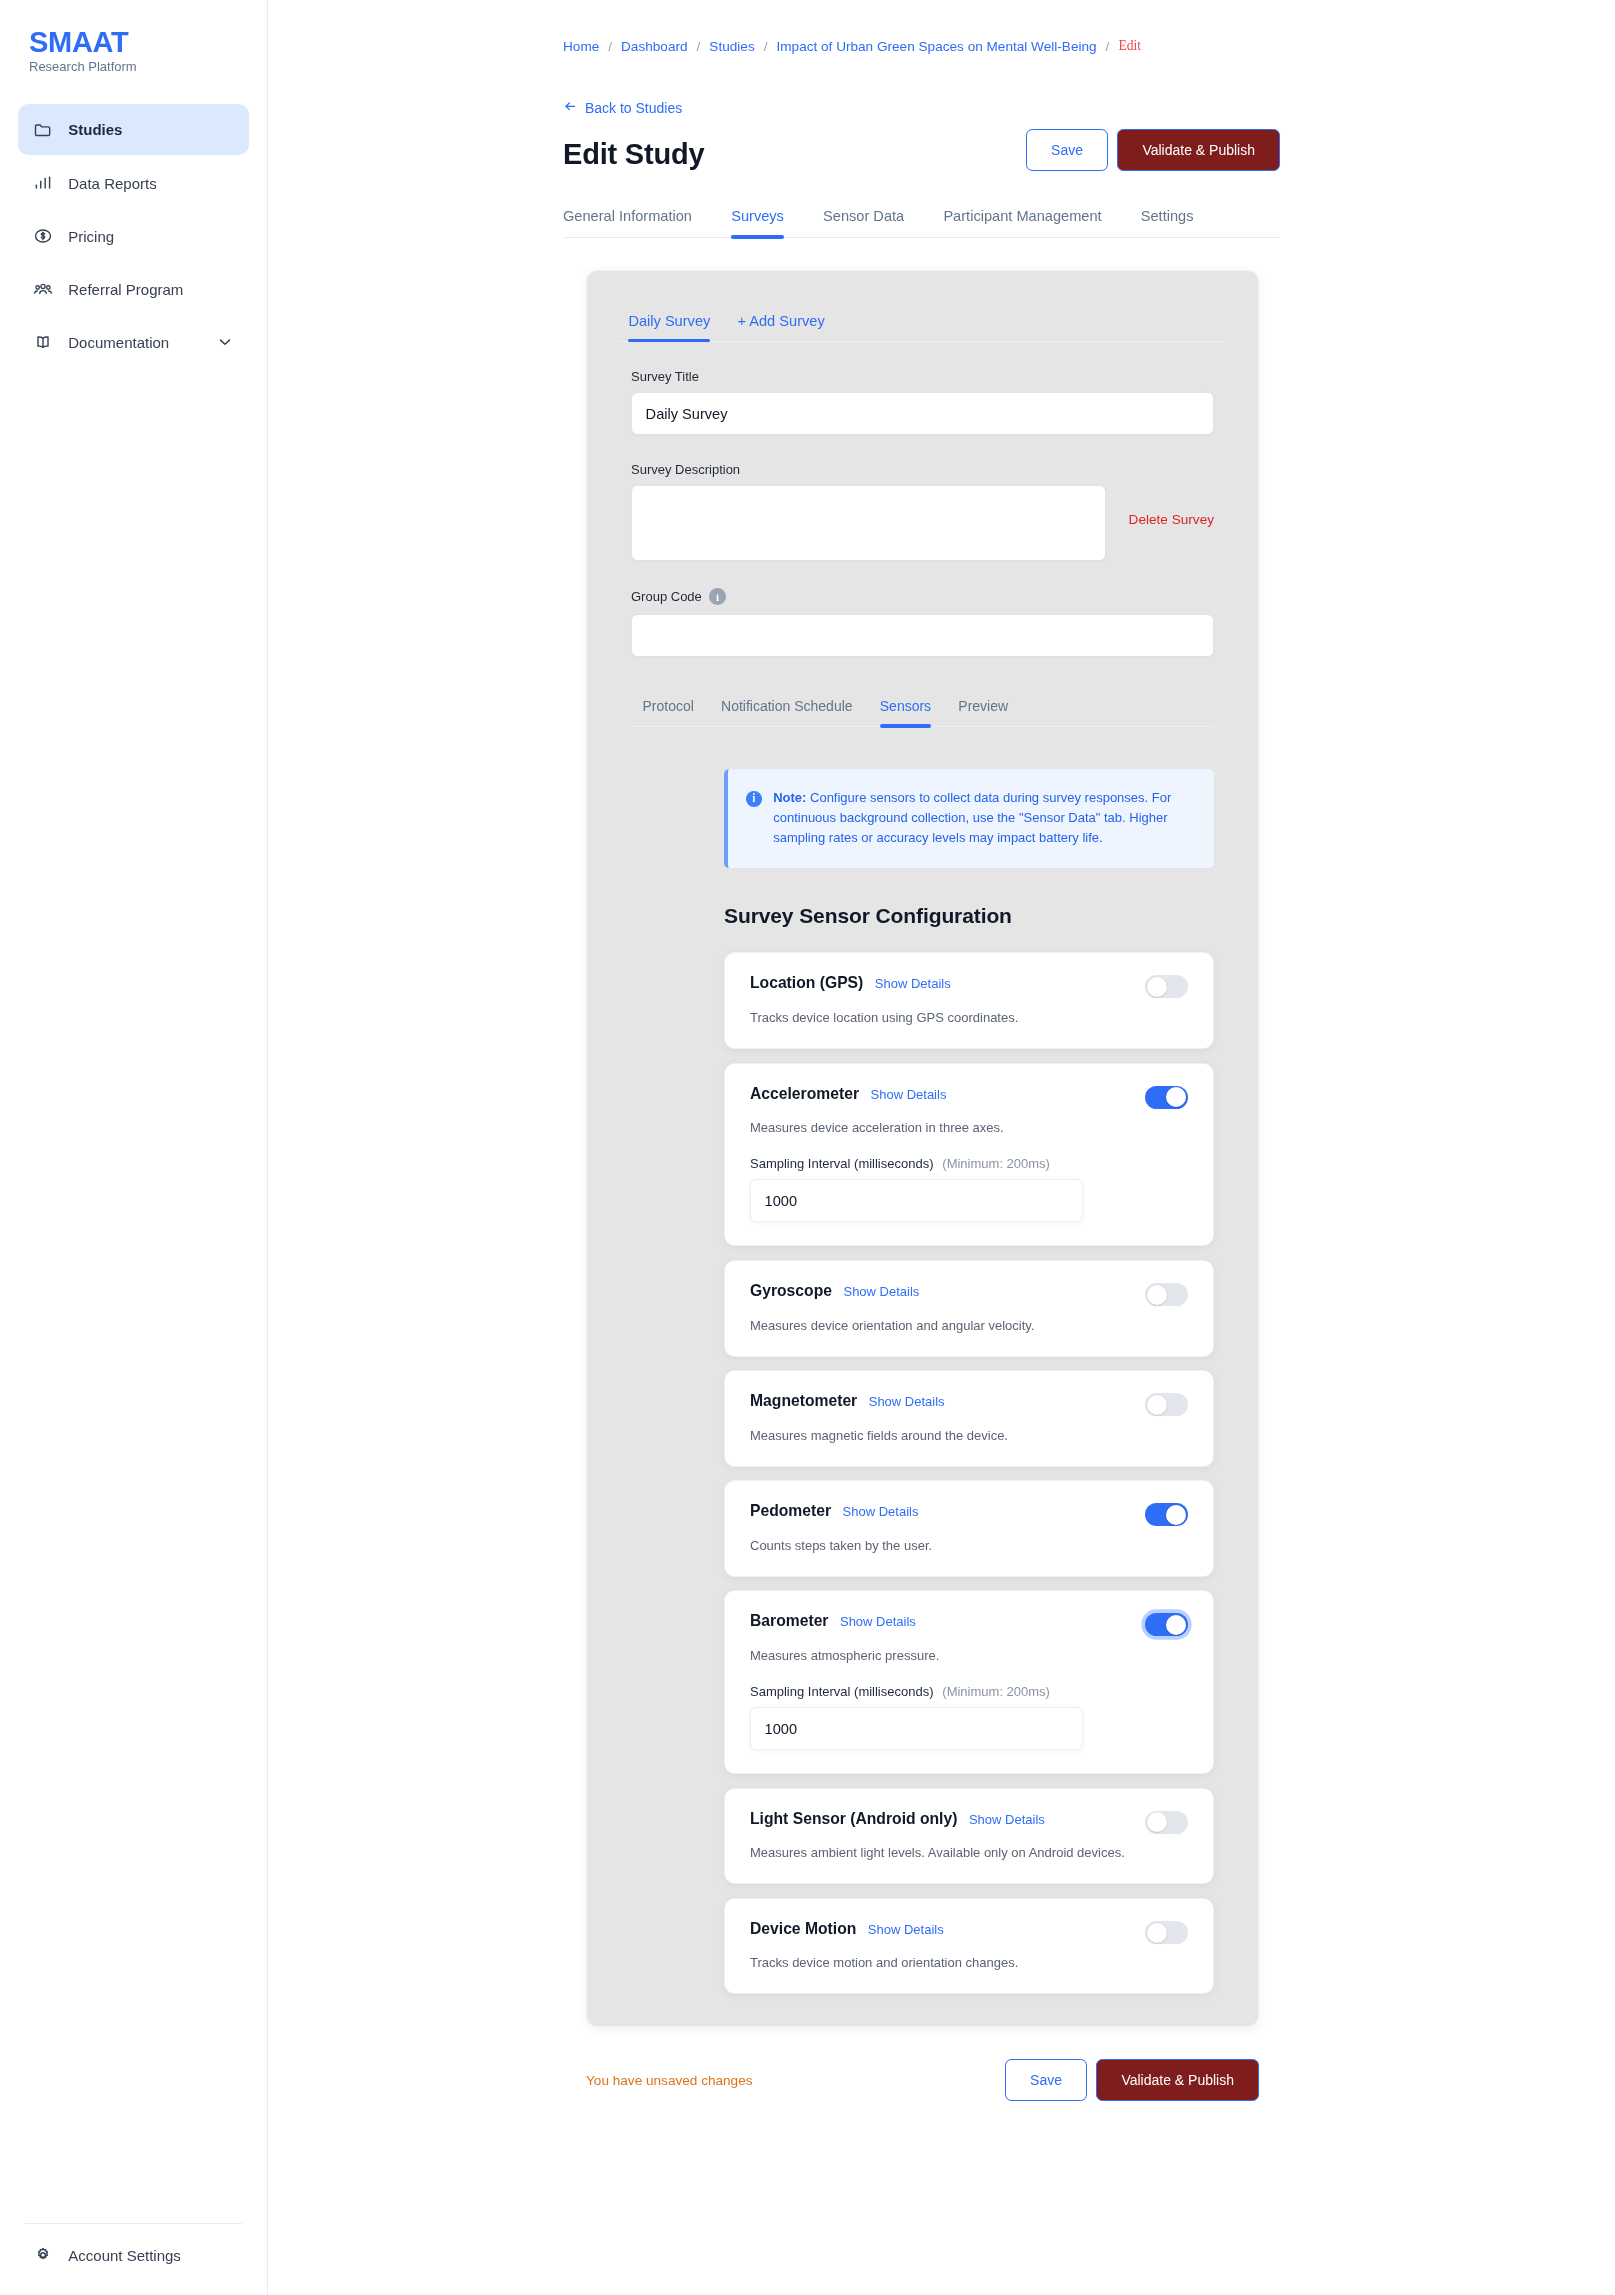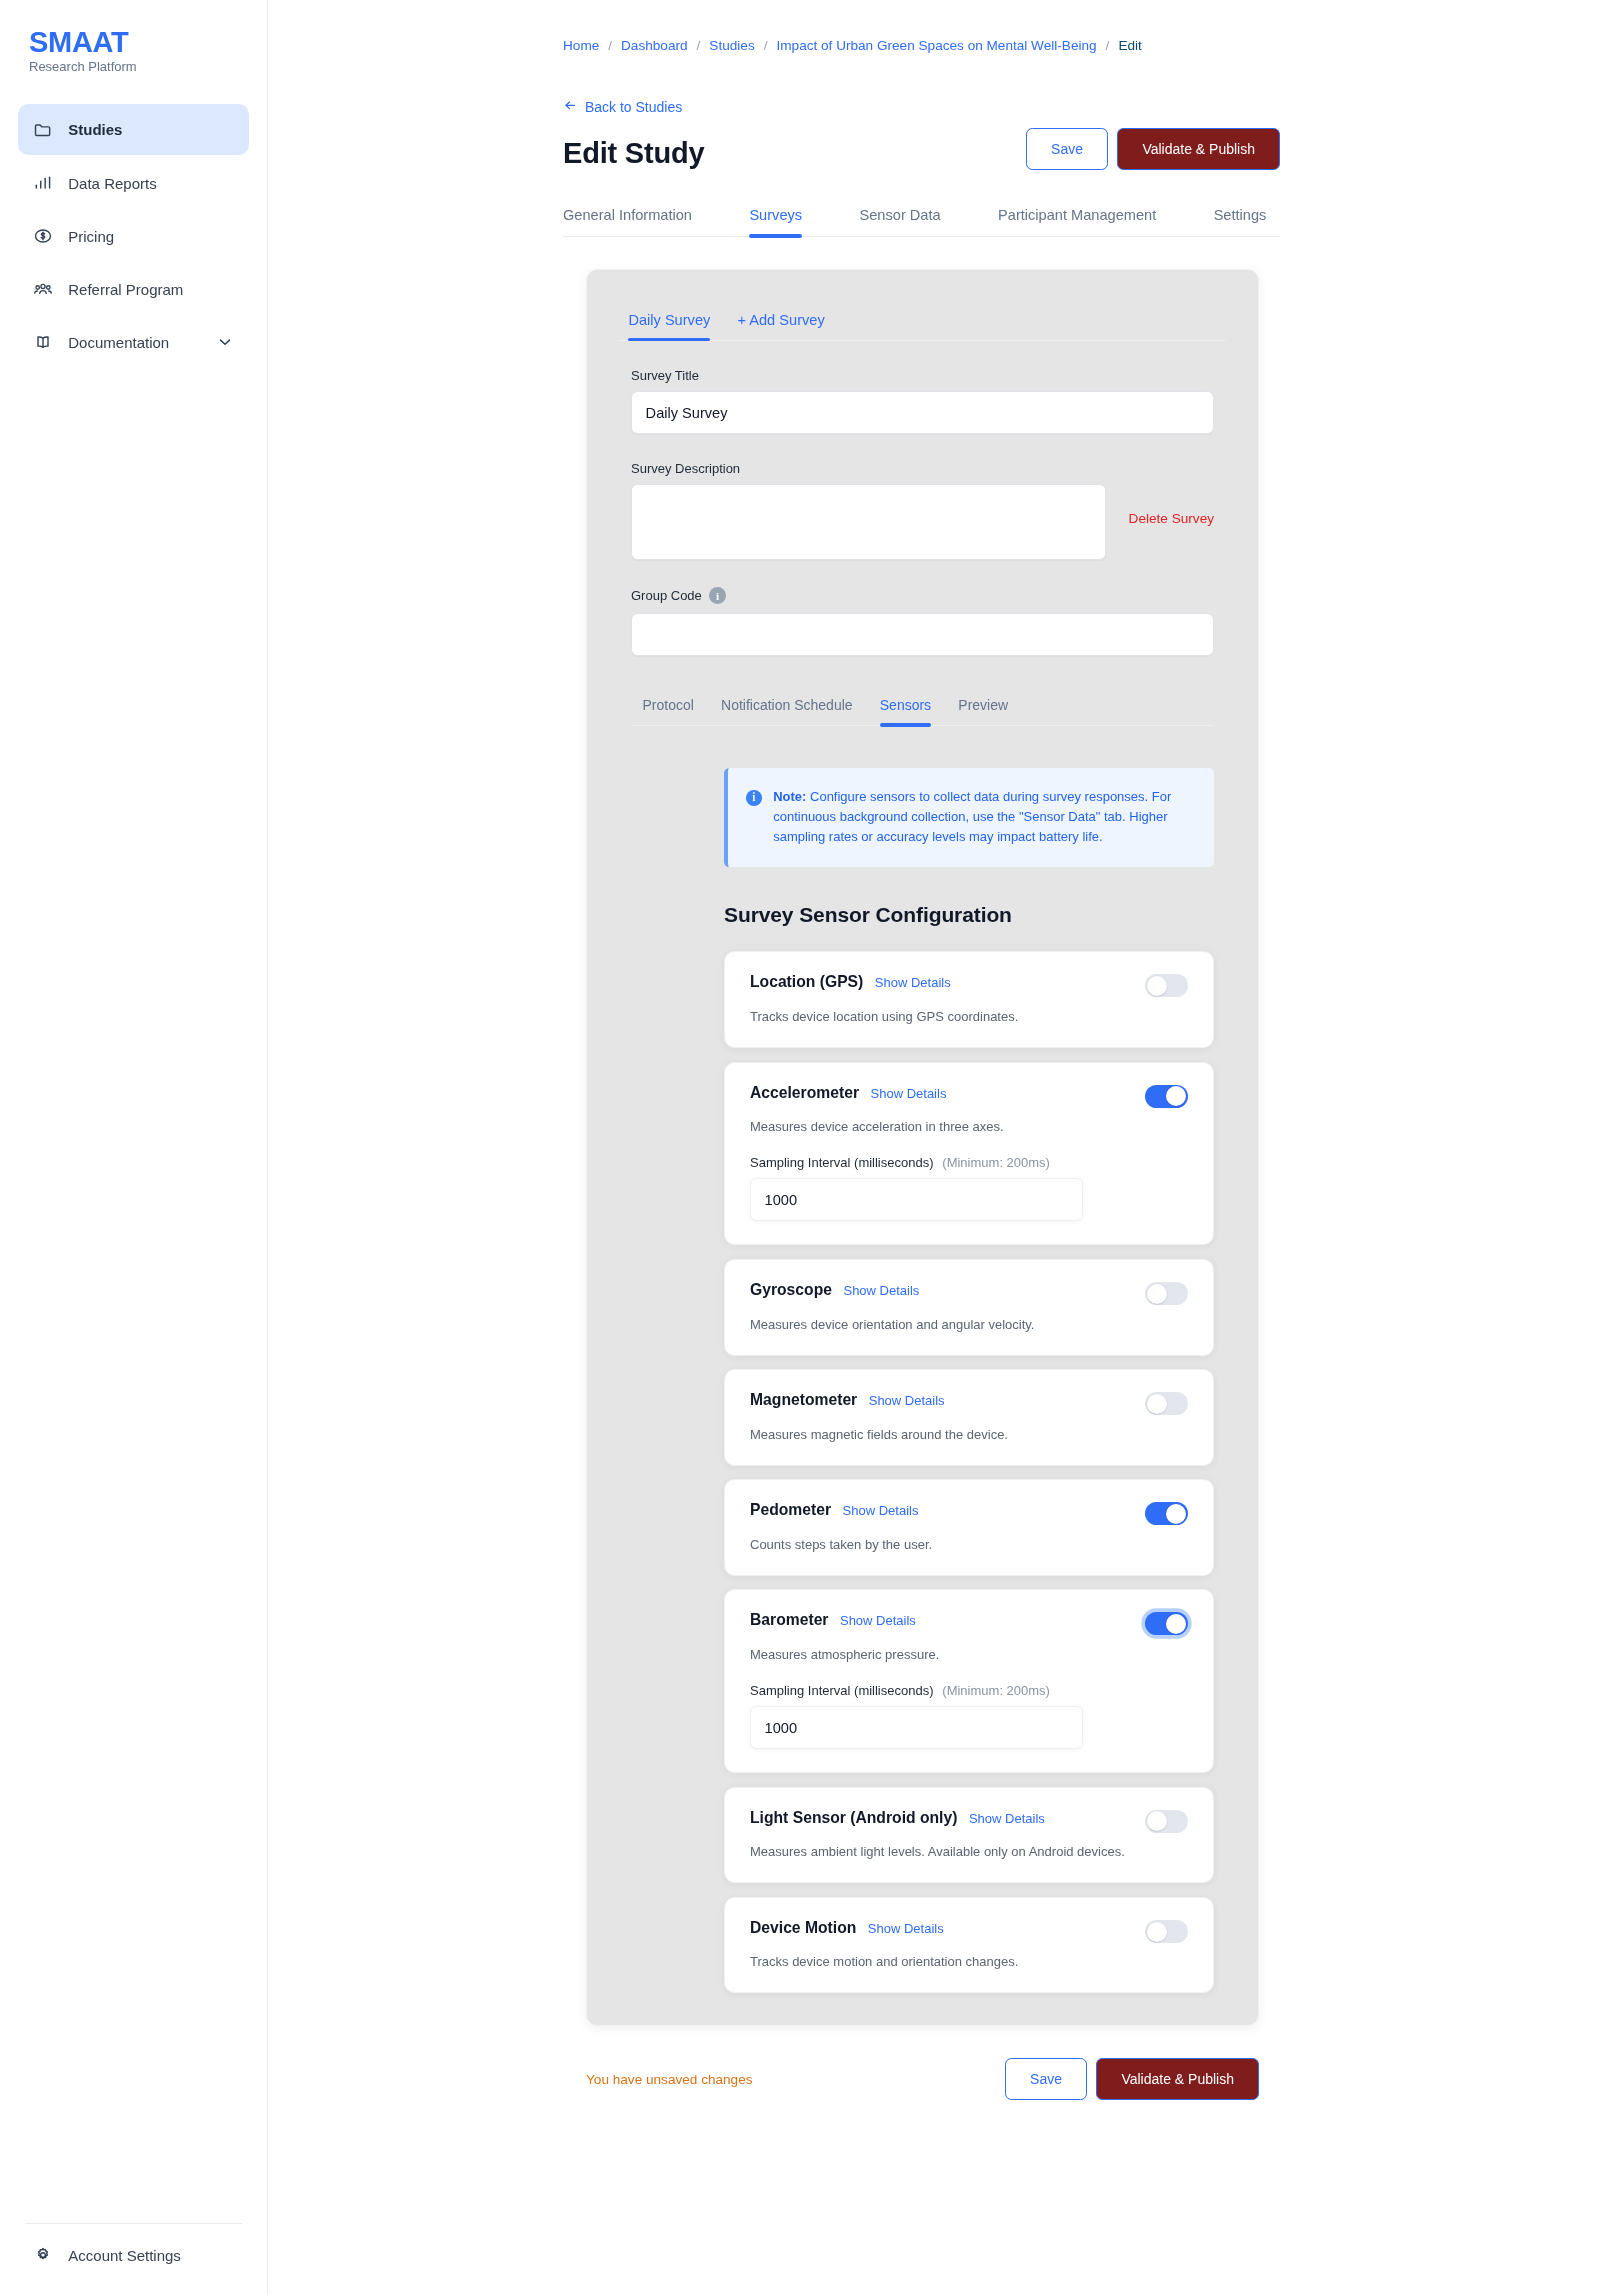--- a/index.html
+++ b/index.html
@@ -64,44 +64,43 @@
     padding: 0 14.6px; color: #374151; font-size: 15px; cursor: pointer;
   }
 
   
   .main { flex: 1; min-width: 0; background: #ffffff; padding: 0 0 0 0; }
   .crumbs {
     display: flex; align-items: center; gap: 0;
     font-size: 13.6px; padding: 38px 0 0 295px;
   }
   .crumb { color: #2f6df6; cursor: pointer; }
-  .crumb.last { color: #0c4a6e; cursor: default; }
+  .crumb.last { color: #ef4444; cursor: default; font-family: Liberation Serif, serif; }
   .crumb-sep { color: #9ca3af; margin: 0 9px; }
 
   .page-head { padding: 0 0 0 295px; }
   .back-link {
     display: inline-flex; align-items: center; gap: 7.3px;
     color: #2f6df6; font-size: 14px; margin-top: 45px; cursor: pointer;
   }
   .head-row { display: flex; align-items: flex-end; justify-content: space-between; padding-right: 29px; margin-top: 12px; }
   .page-title { font-size: 29px; font-weight: 700; color: #111827; letter-spacing: -0.2px; }
 
   .btn-row { display: flex; gap: 9.4px; align-items: center; }
   .btn {
     font-size: 14px; border-radius: 6.3px; cursor: pointer; line-height: 1;
     padding: 13px 24px; white-space: nowrap; font-family: inherit;
   }
   .btn-secondary { background: #ffffff; color: #2f6df6; border: 1px solid #2f6df6; }
   .btn-primary { background: #7f1d1d; color: #ffffff; border: 1px solid #2f6df6; }
 
   .tabs-main {
-    display: flex; gap: 4px; align-items: flex-end;
+    display: flex; gap: 12px; align-items: flex-end;
     margin: 37px 29px 0 295px;
     border-bottom: 1.6px solid #e8ebef;
-    justify-content: space-between;
   }
   .tab {
     font-size: 14.6px; color: #64748b; padding: 0 13.6px 13.6px 13.6px;
     cursor: pointer; position: relative; white-space: nowrap;
   }
   .tab:first-child { padding-left: 0; }
   .tab.active { color: #2f6df6; }
   .tab.active::after {
     content: ""; position: absolute; left: 13.6px; right: 13.6px; bottom: -1.6px;
     height: 3.7px; background: #2f6df6; border-radius: 2.1px;

